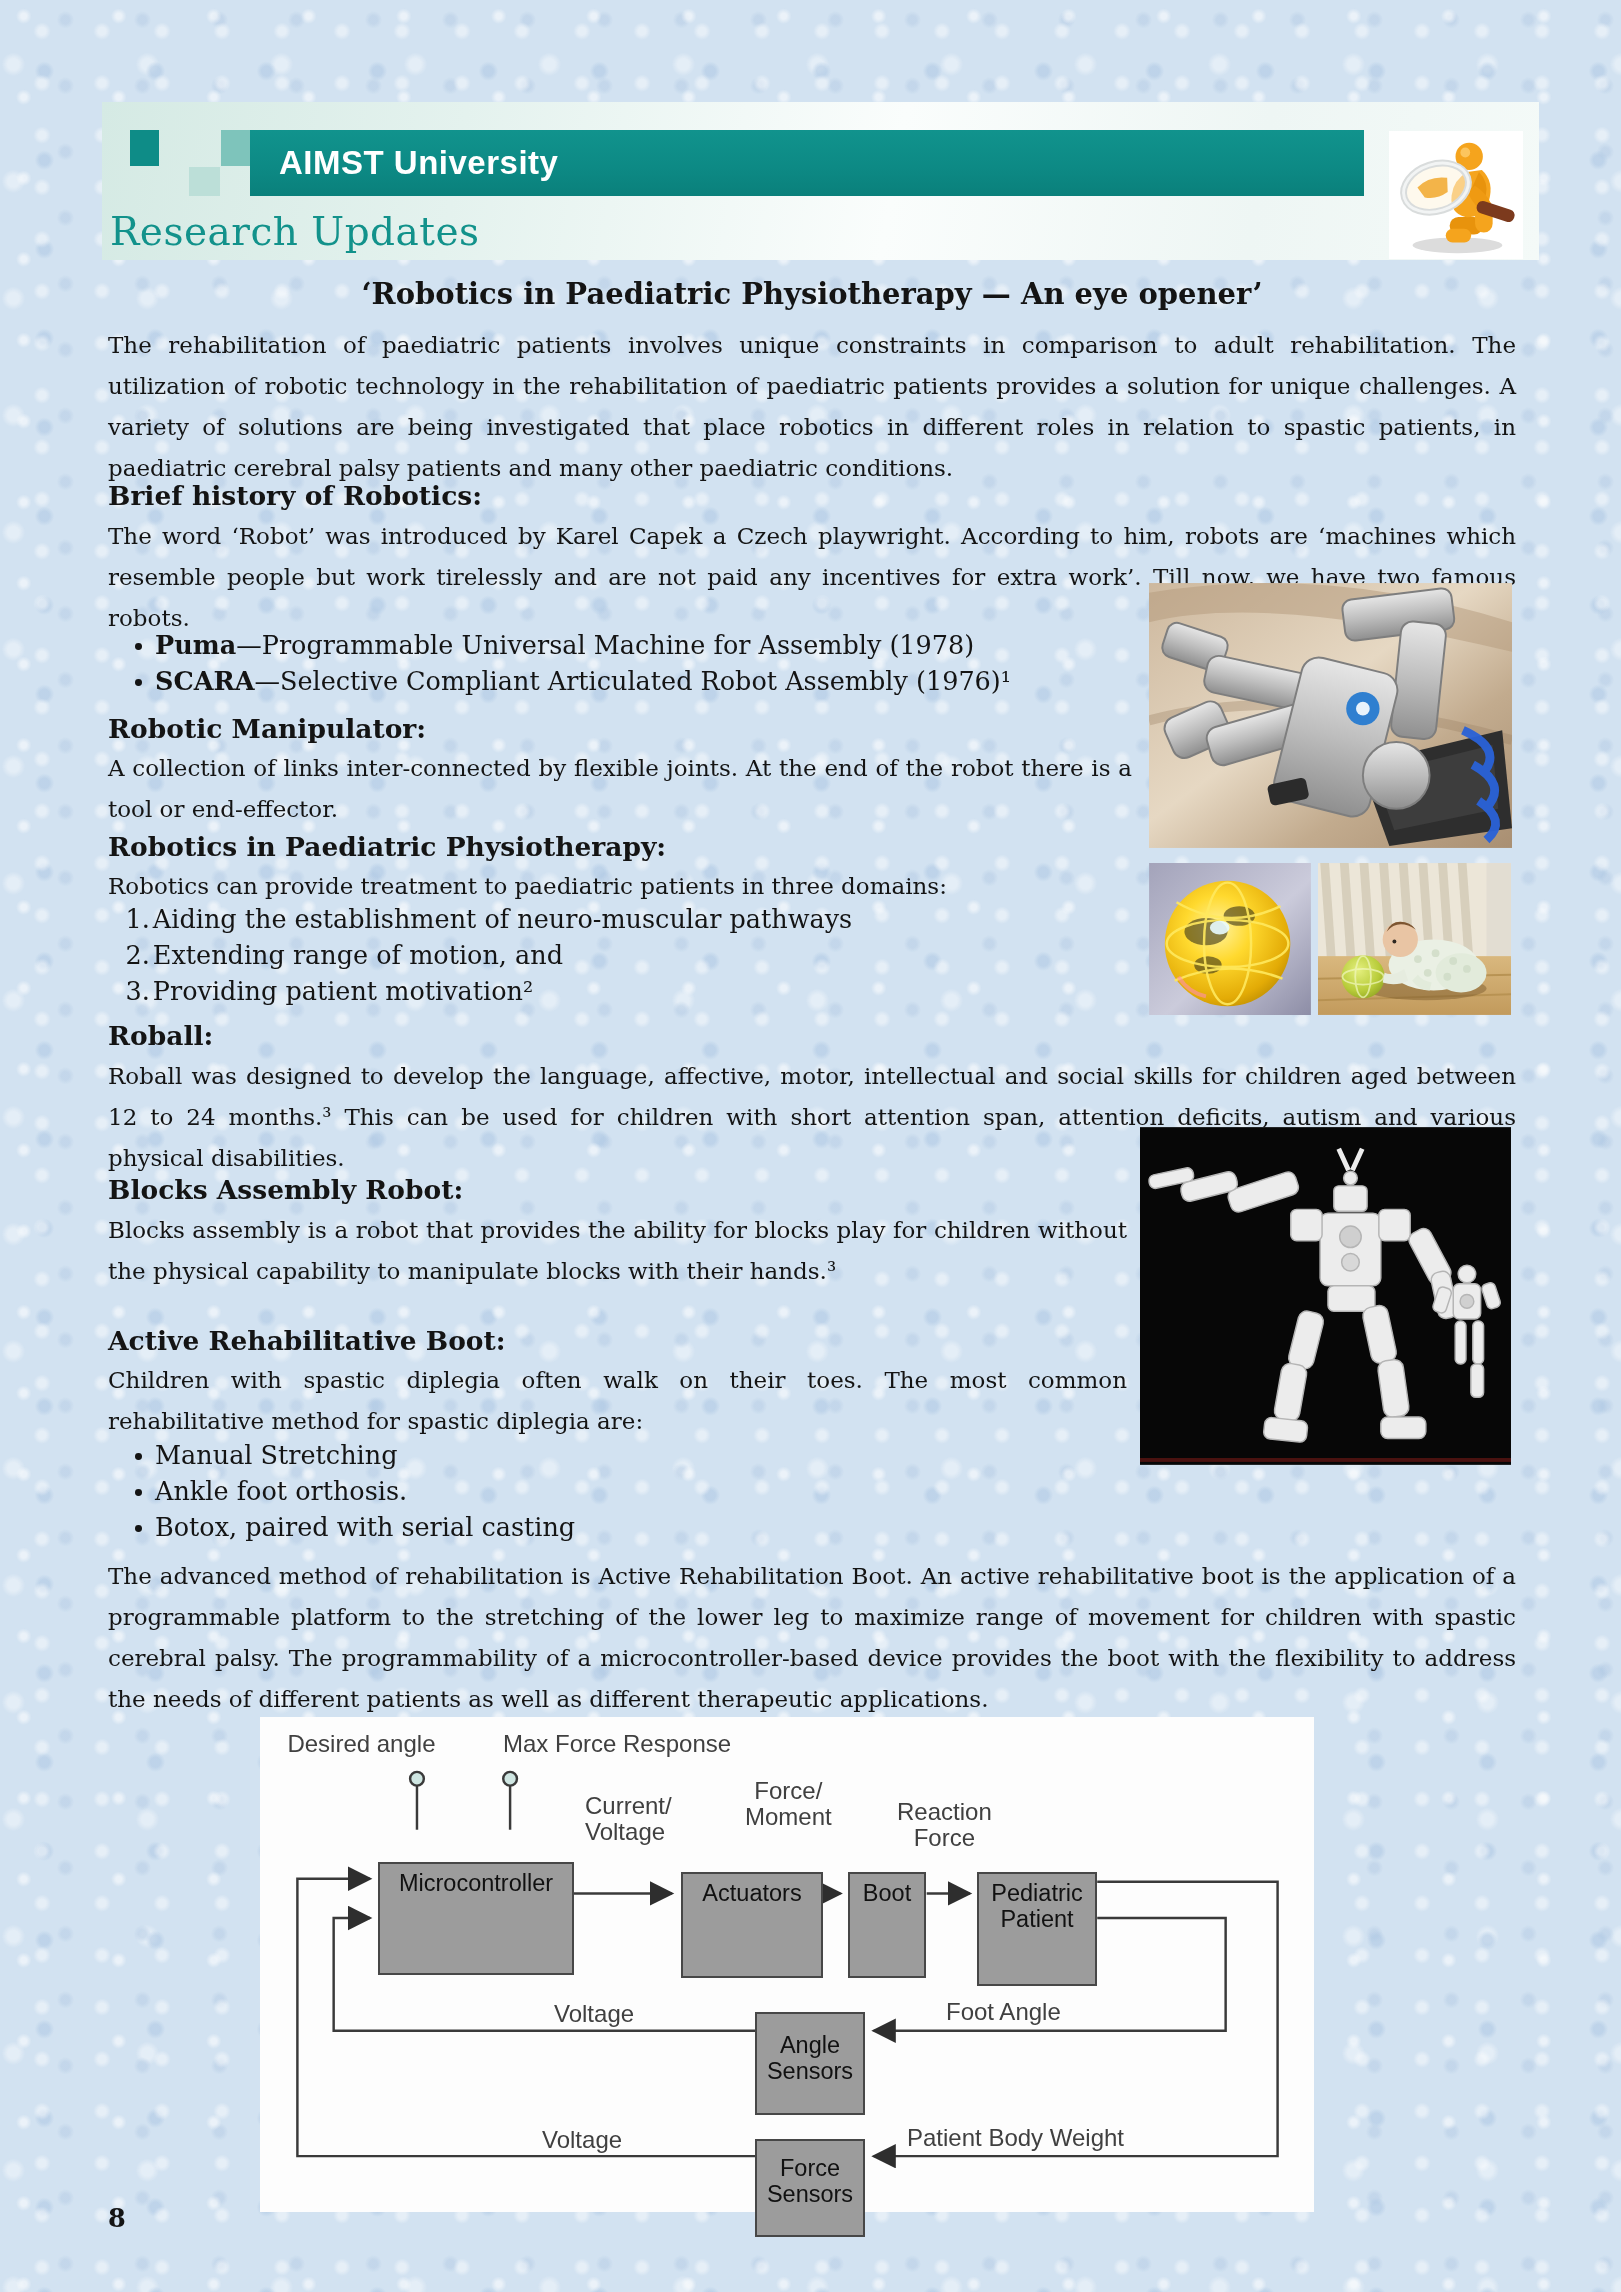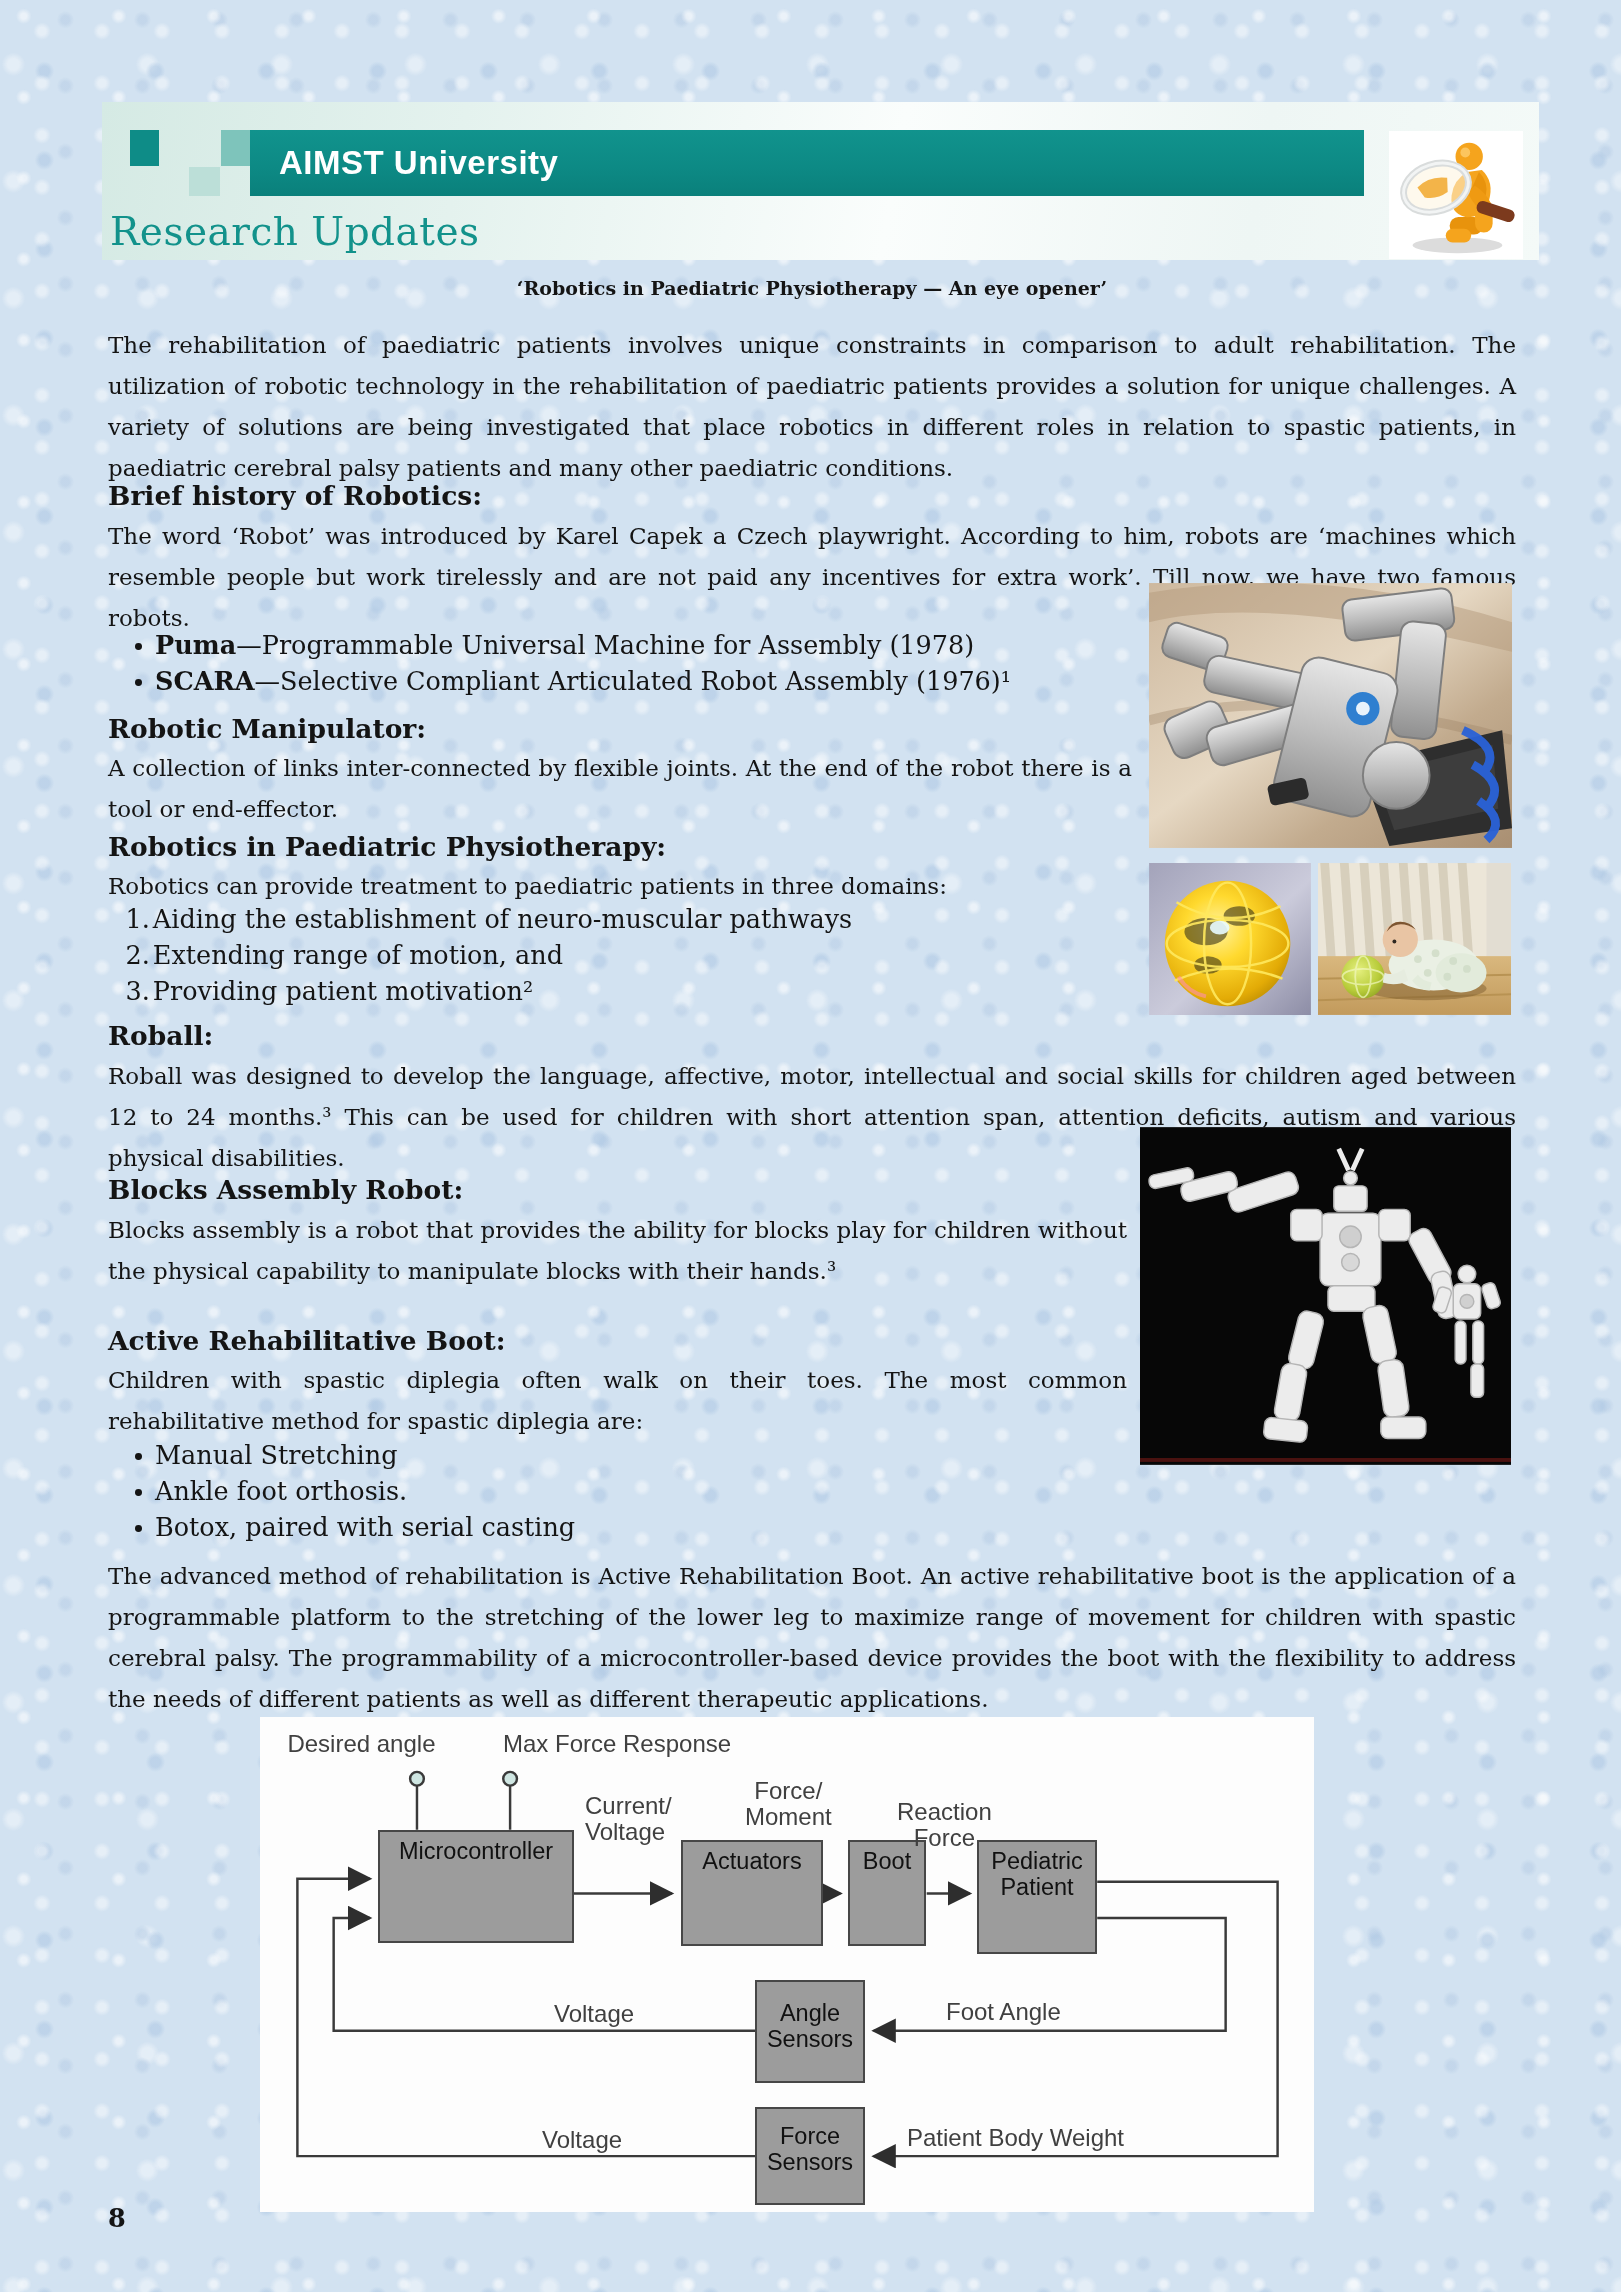--- a/index.html
+++ b/index.html
@@ -45,21 +45,21 @@
     left:110px;top:209px;
     font-size:39px;color:#12928b;letter-spacing:0.5px;
   }
   .magnifier-card{
     left:1389px;top:131px;width:134px;height:128px;background:#ffffff;
   }
 
   
   .article-title{
     left:108px;top:277px;width:1408px;
-    text-align:center;font-weight:bold;font-size:19px;
+    text-align:center;font-weight:bold;font-size:29px;
   }
   .para{
     font-size:23px;line-height:41px;text-align:justify;
   }
   .heading{
     font-size:26.5px;font-weight:bold;line-height:33px;
   }
   .w-full{width:1408px;}
   .w-cut{width:1024px;}
   ul.bullets{list-style:none;margin:0;padding:0;}
@@ -87,20 +87,21 @@
     background:#fdfdfd;
     font-family:"Liberation Sans","DejaVu Sans",sans-serif;
   }
   .dg-box{
     position:absolute;
     background:#9c9c9c;border:2.9px solid #474747;
     box-sizing:border-box;
     font-size:23.5px;color:#111;
     text-align:center;white-space:pre-line;line-height:26.5px;
     padding-top:5.9px;
+    margin-top:32px;
   }
   .dg-label{
     position:absolute;font-size:24px;color:#404040;
     white-space:pre-line;line-height:25.5px;
   }
   .dg-svg{position:absolute;left:0;top:0;}
 </style>
 </head>
 <body>
 

